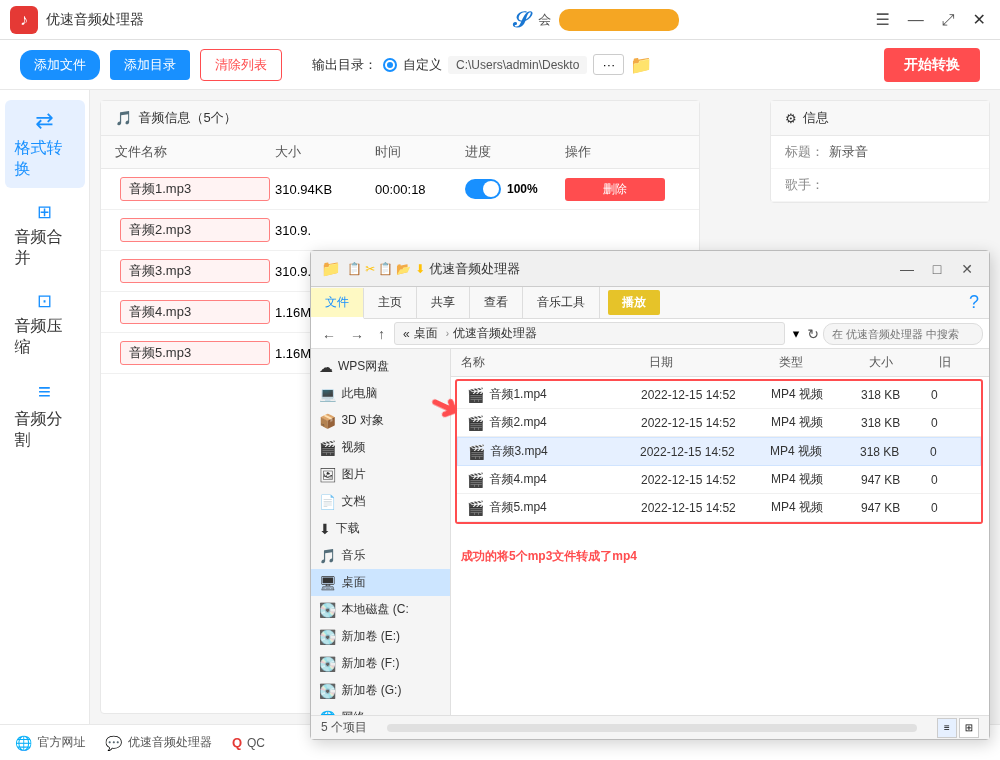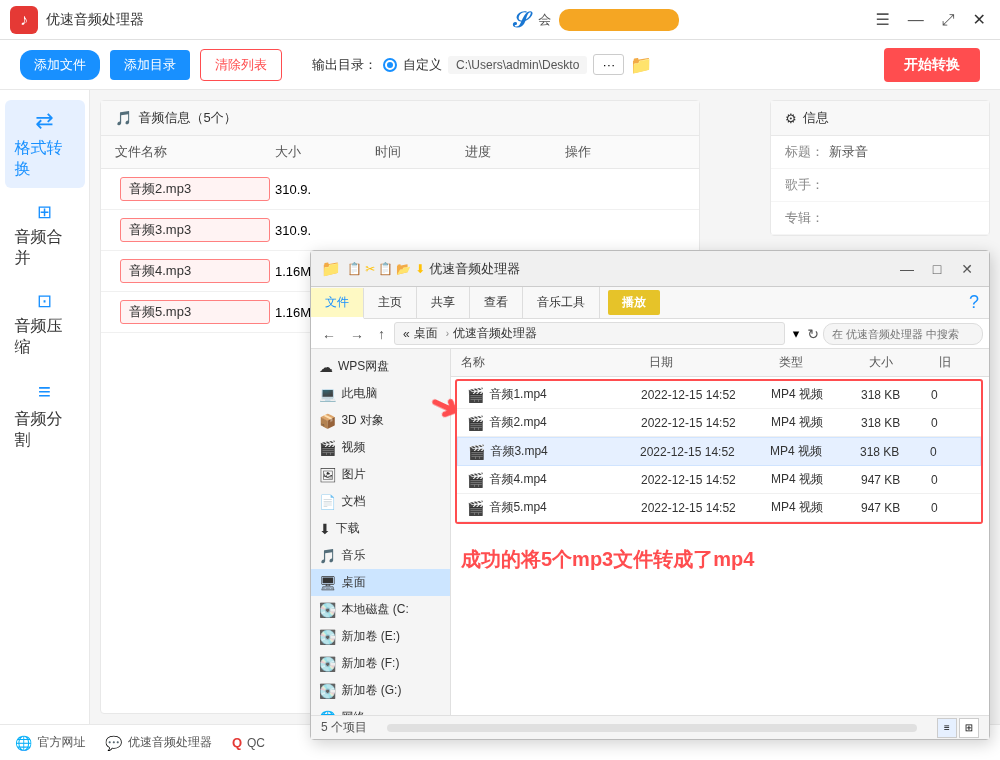--- a/index.html
+++ b/index.html
@@ -453,20 +453,32 @@
         <span>音频信息（5个）</span>
       </div>
       <div class="table-header">
         <span>文件名称</span>
         <span>大小</span>
         <span>时间</span>
         <span>进度</span>
         <span>操作</span>
       </div>
 
+      <div class="table-row">
+        <span class="file-name-cell row-outline" style="display:inline-block; padding:2px 8px;">音频1.mp3</span>
+        <span>310.94KB</span>
+        <span>00:00:18</span>
+        <div style="display:flex;align-items:center;">
+          <div class="progress-toggle">
+            <div class="toggle-knob"></div>
+          </div>
+          <span class="progress-text">100%</span>
+        </div>
+        <button class="btn-delete">删除</button>
+      </div>
 
       <div class="table-row">
         <span class="file-name-cell row-outline" style="display:inline-block; padding:2px 8px;">音频2.mp3</span>
         <span>310.9.</span>
         <span></span>
         <span></span>
         <span></span>
       </div>
 
       <div class="table-row">
@@ -498,24 +510,20 @@
       <div class="info-header">
         <span>⚙</span>
         <span>信息</span>
       </div>
       <div class="info-row">
         <span class="info-label">标题：</span>
         <span>新录音</span>
       </div>
       <div class="info-row">
         <span class="info-label">歌手：</span>
-        <span></span>
-      </div>
-      <div class="info-row">
-        <span class="info-label">专辑：</span>
         <span></span>
       </div>
     </div>
 
   </div>
 </div>
 
 <div class="bottom-bar">
   <div class="bottom-item">
     <span class="bottom-icon red">🌐</span>
@@ -686,21 +694,21 @@
             <span>音频5.mp4</span>
           </div>
           <span>2022-12-15 14:52</span>
           <span>MP4 视频</span>
           <span>947 KB</span>
           <span>0</span>
         </div>
       </div>
 
       <div style="padding: 20px 10px;">
-        <span class="success-msg" style="position:static; font-size:20px; color:#ff4d4f; font-weight:bold;">成功的将5个mp3文件转成了mp4</span>
+        <span class="success-msg" style="position:static; font-size:12px; color:#ff4d4f; font-weight:bold;">成功的将5个mp3文件转成了mp4</span>
       </div>
 
     </div>
   </div>
 
   <div class="explorer-status">
     <span>5 个项目</span>
 
     <div style="flex:1;height:8px;background:#e0e0e0;border-radius:4px;margin: 0 20px;"></div>
     <div class="explorer-view-btns">

